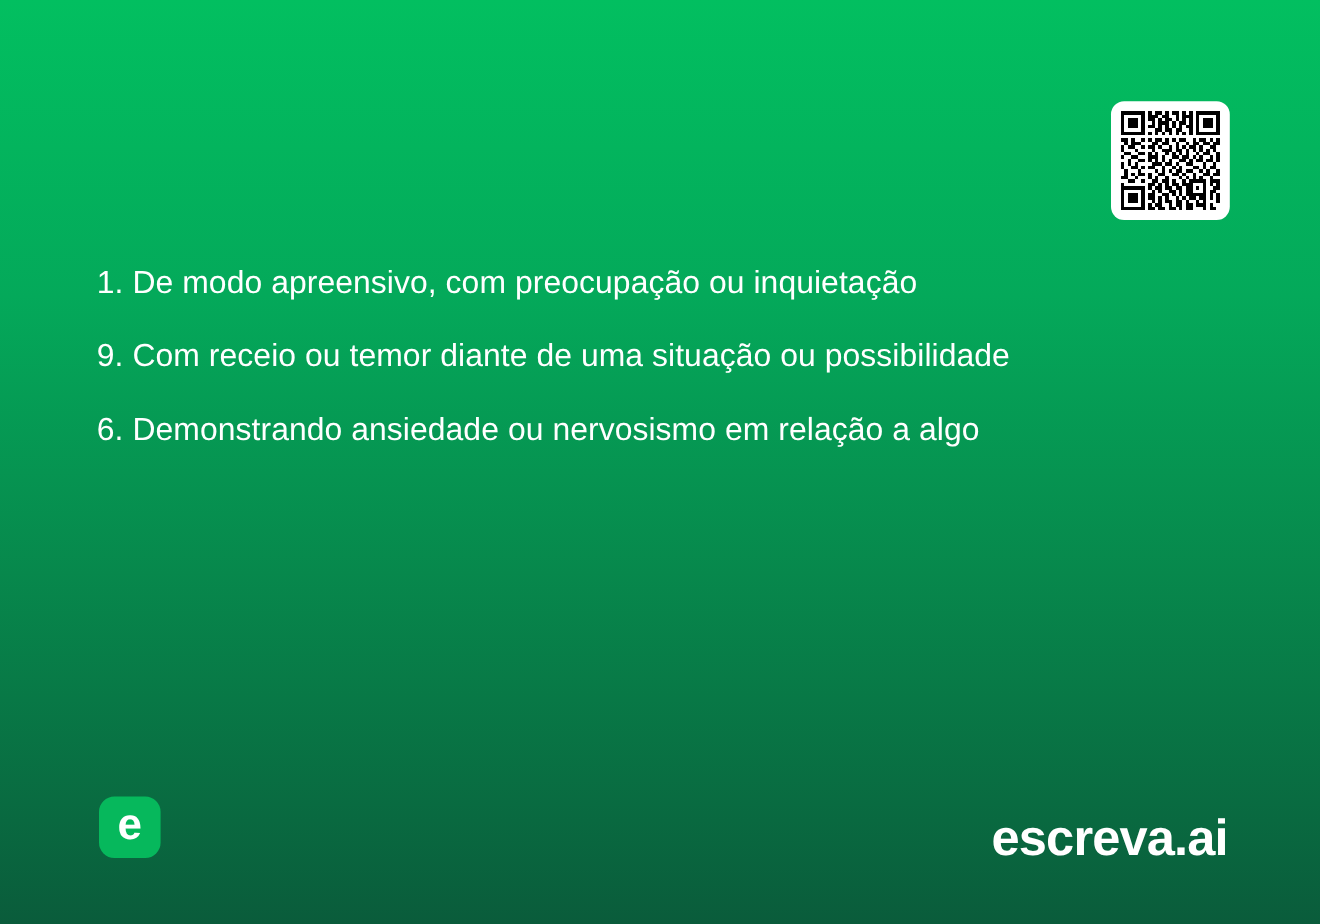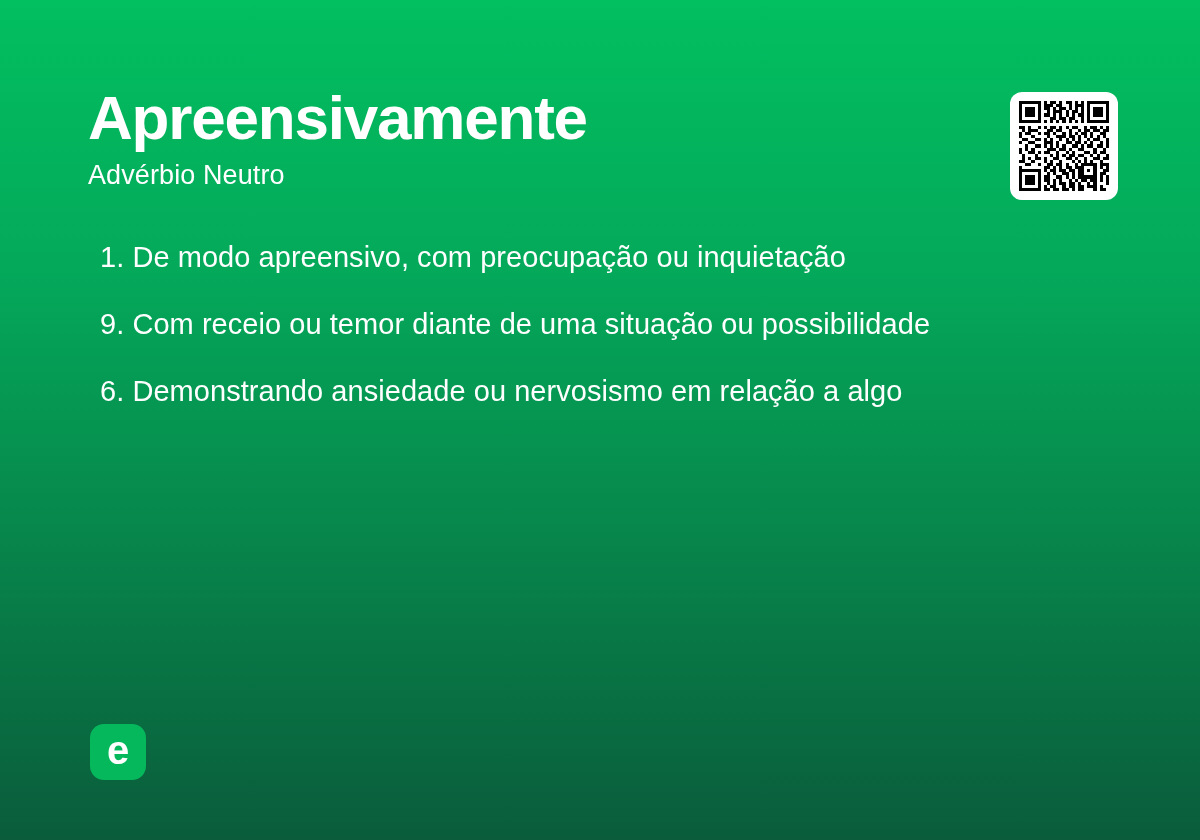--- a/index.html
+++ b/index.html
@@ -58,21 +58,20 @@
     height: 100%;
     display: block;
   }
 
   
   .definitions {
     position: absolute;
     left: 88px;
     top: 243px;
     right: 70px;
-    margin-left: 12px;
   }
   .def-line {
     color: #ffffff;
     font-size: 29px;
     line-height: 1.0;
     font-weight: 400;
     margin-bottom: 38px;
     letter-spacing: 0.05px;
     white-space: nowrap;
   }
@@ -108,24 +107,20 @@
     font-weight: 700;
     letter-spacing: -0.8px;
     line-height: 1;
   }
 </style>
 </head>
 <body>
 
 <div class="card">
 
-  <div class="header">
-    <h1 class="title">Apreensivamente</h1>
-    <p class="subtitle">Advérbio Neutro</p>
-  </div>
 
   <div class="qr-wrap">
     <svg class="qr-canvas" viewBox="0 0 29 29" shape-rendering="crispEdges">
       <rect x="0" y="0" width="29" height="29" fill="#ffffff"></rect>
       <g fill="#000000">
 
         <rect x="0" y="0" width="7" height="1"></rect>
           <rect x="0" y="6" width="7" height="1"></rect>
         <rect x="0" y="0" width="1" height="7"></rect>
           <rect x="6" y="0" width="1" height="7"></rect>
@@ -365,14 +360,15 @@
   <div class="definitions">
     <div class="def-line">1. De modo apreensivo, com preocupação ou inquietação</div>
     <div class="def-line">9. Com receio ou temor diante de uma situação ou possibilidade</div>
     <div class="def-line">6. Demonstrando ansiedade ou nervosismo em relação a algo</div>
   </div>
 
   <div class="logo-badge">
     <span>e</span>
   </div>
 
+  <div class="wordmark">escreva.ai</div>
 
 </div>
 
 </body></html>

